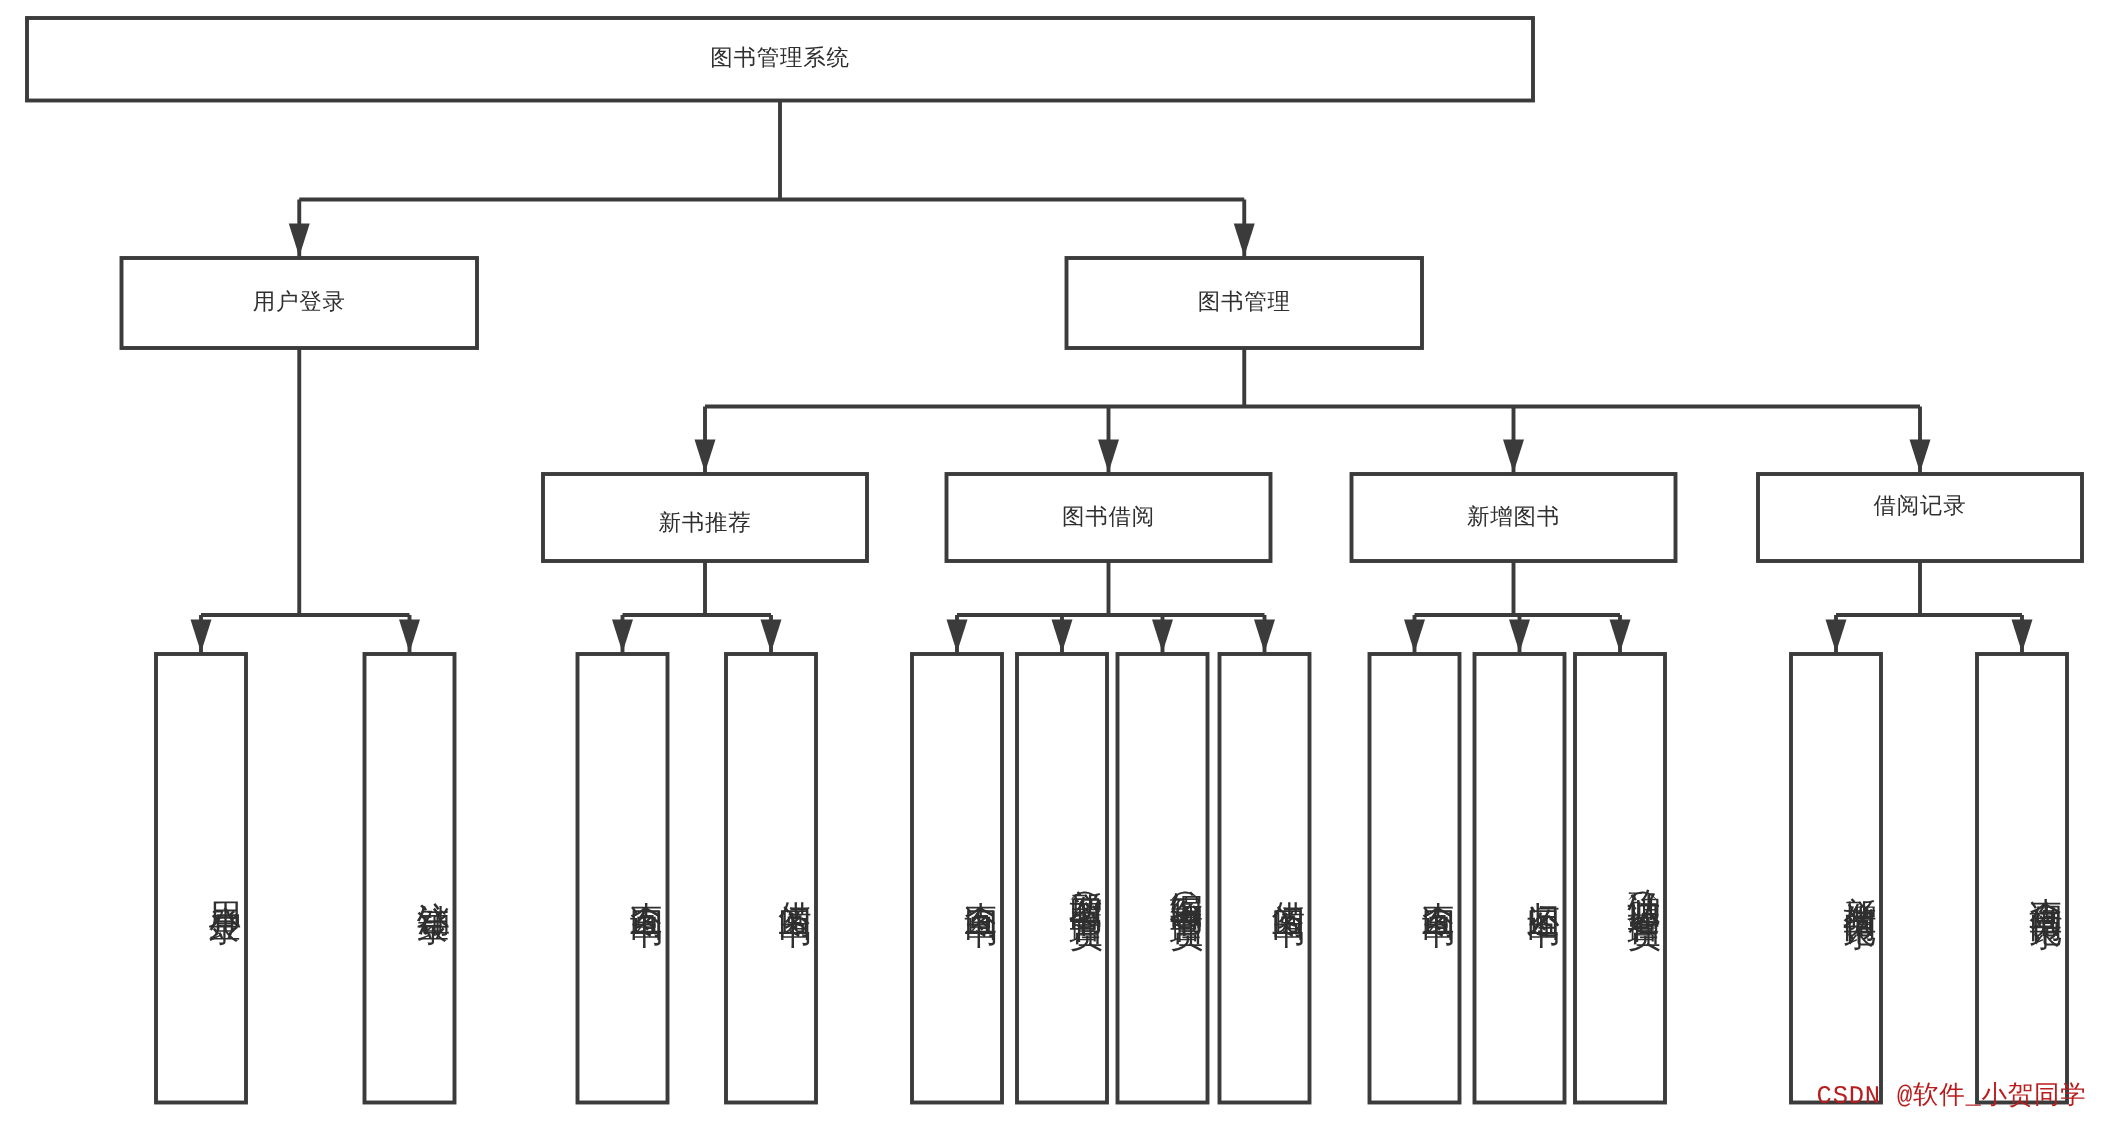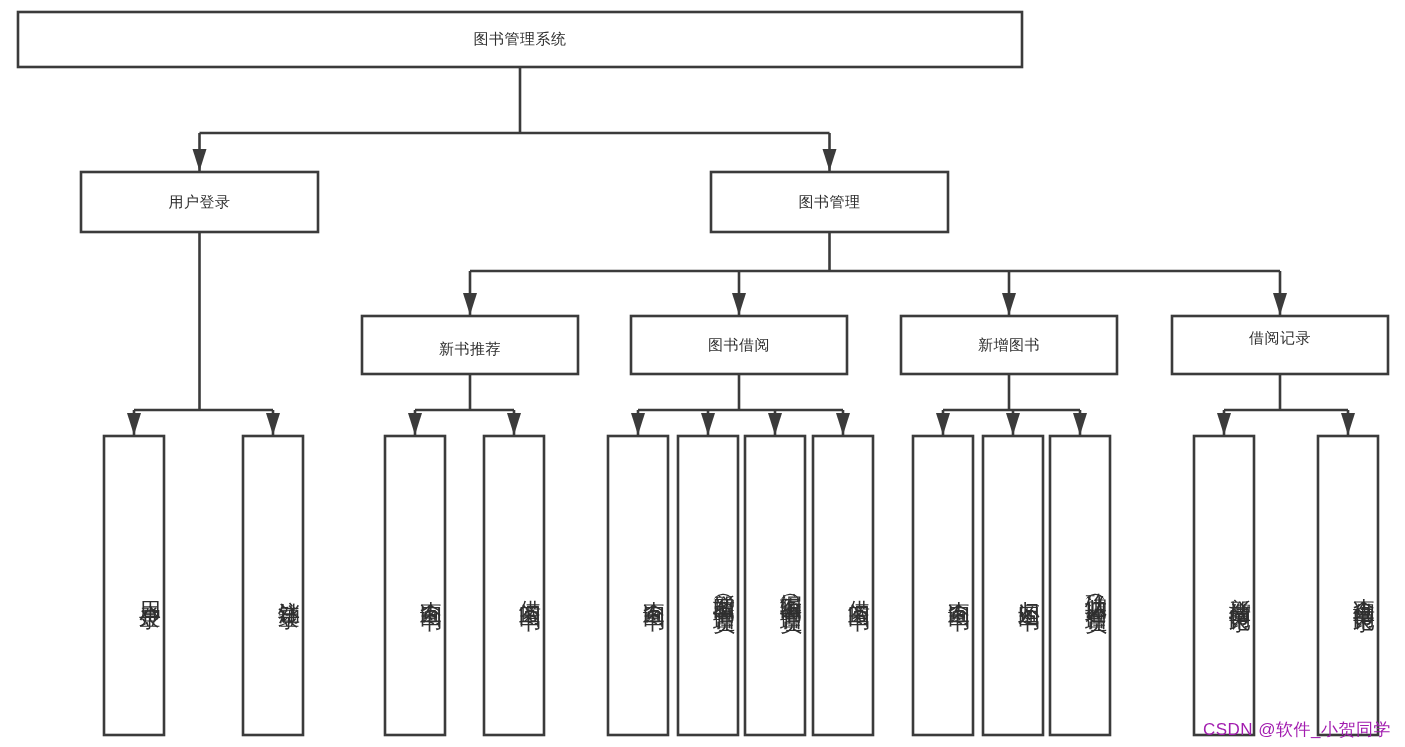--- a/index.html
+++ b/index.html
@@ -63,22 +63,22 @@
     letter-spacing: 3px;
     align-items: flex-start;
     padding-top: 6px;
     box-sizing: border-box;
   }
   .watermark {
     position: absolute;
     right: 14px;
     bottom: 6px;
     font-size: 17px;
-    color: #a21caf;
-    font-family: Liberation Sans, sans-serif;
+    color: #b91c1c;
+    font-family: Liberation Mono, monospace;
     letter-spacing: 0.5px;
     white-space: nowrap;
     text-align: right;
   }
 </style>
 </head>
 <body>
 
 <div id="diagram-root">
   <svg class="diagram-svg" id="diagram-svg" viewBox="0 0 1405 747">

